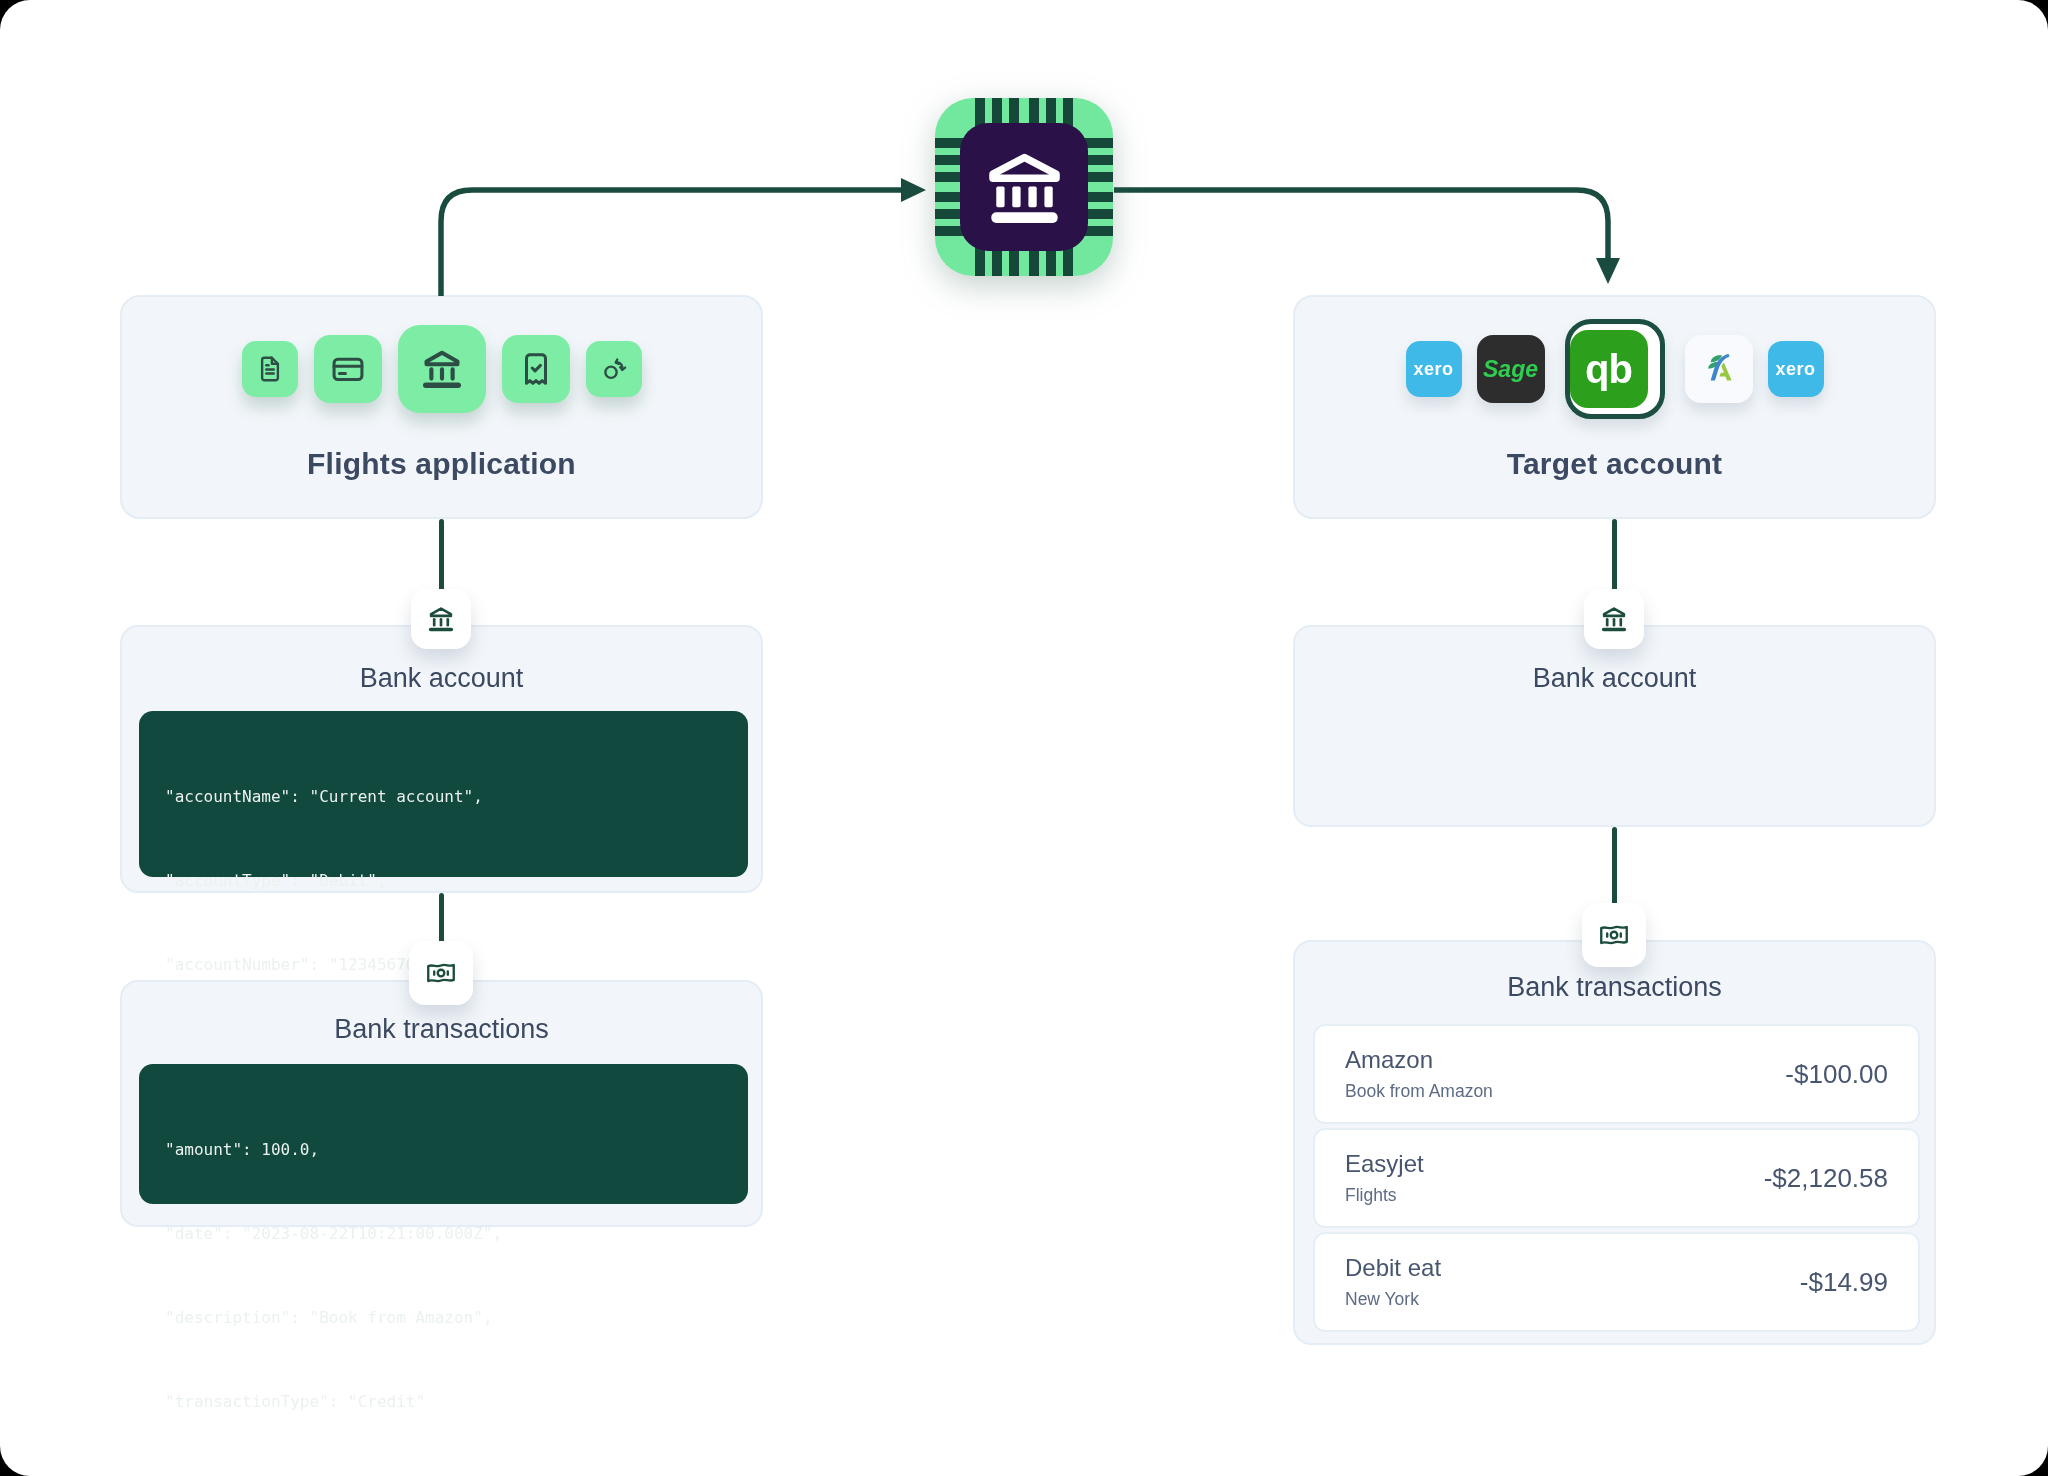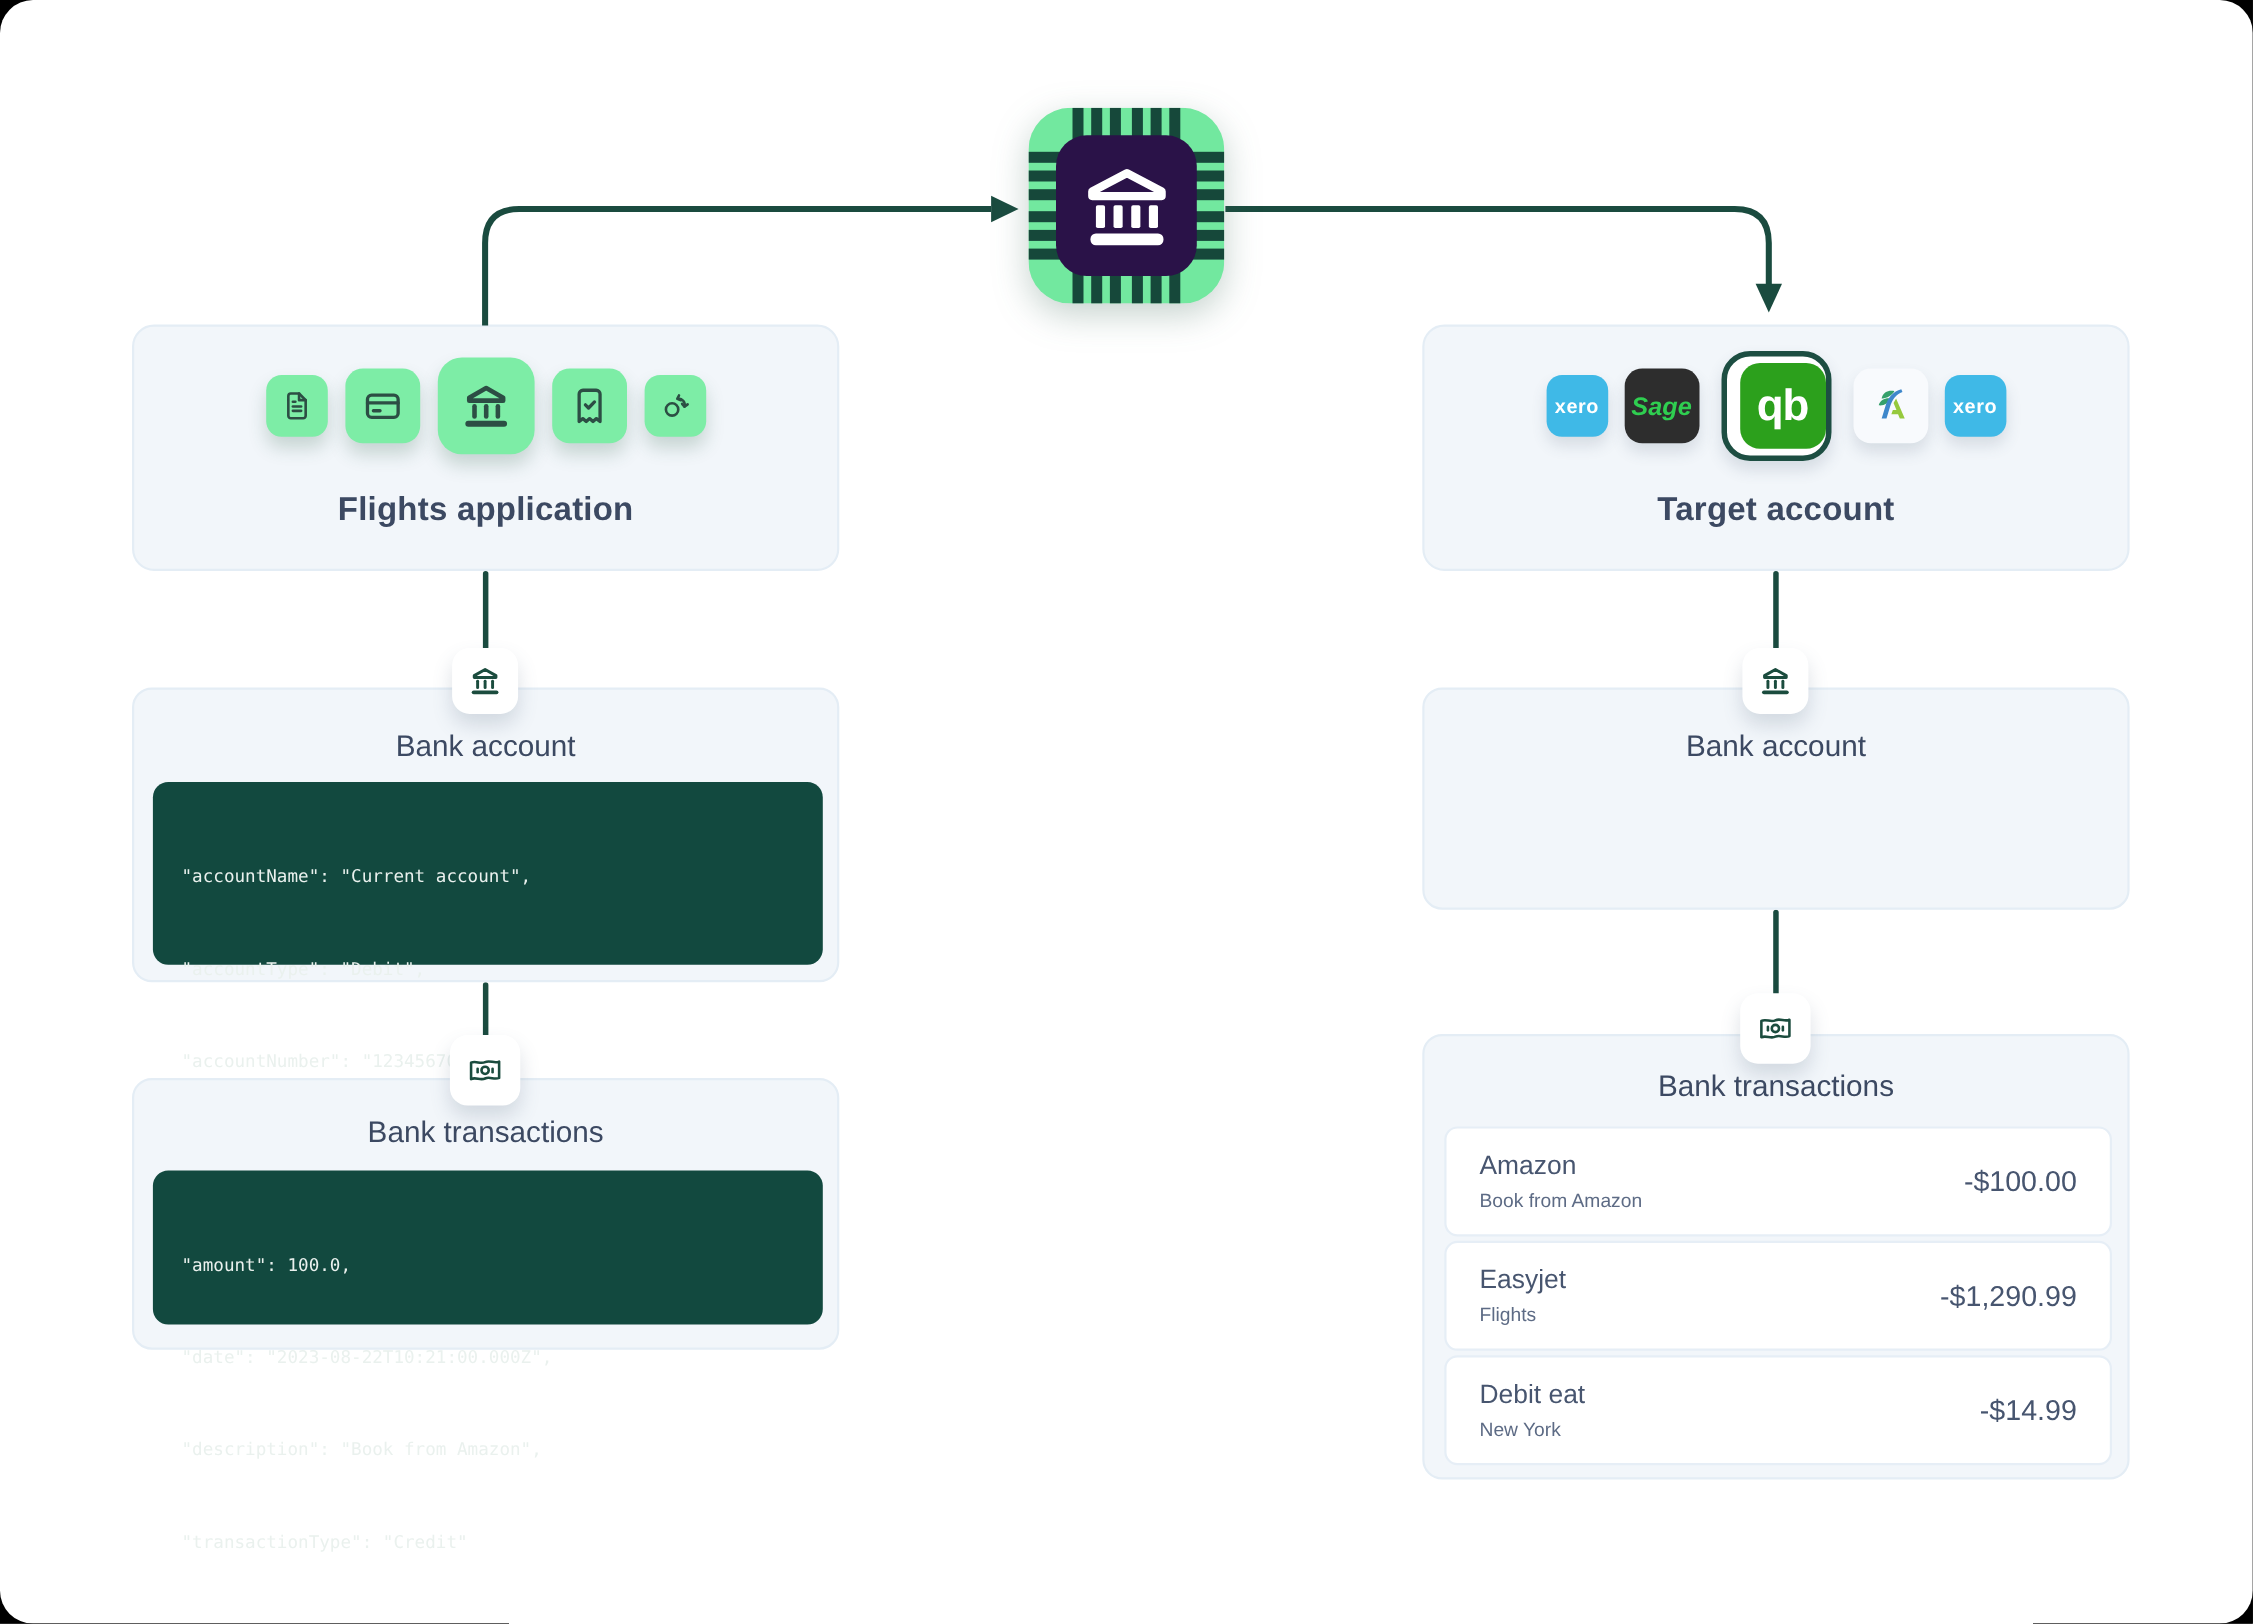--- a/index.html
+++ b/index.html
@@ -174,21 +174,21 @@
   </div>
 
   <div class="panel" style="left:1293px;top:295px;">
     <div class="tile-row">
       <div class="brand xero">
         <span>xero</span>
       </div>
       <div class="brand sage">
         <span>Sage</span>
       </div>
-      <div class="brand qbring" style="display:flex;align-items:center;justify-content:flex-end;">
+      <div class="brand qbring" style="display:flex;align-items:center;justify-content:flex-start;">
         <div class="qbinner">
           <span>qb</span>
         </div>
       </div>
       <div class="brand freeagent">
         <svg width="42" height="42" viewBox="0 0 40 40">
           <path d="M12 13.5 C13 8.2 18 6.2 23 7.2 C21 11.4 16 13.8 12 13.5 Z" fill="#35A06B"></path>
           <path d="M9.5 19.5 C10.5 14.8 15.5 12.8 20 13.6 C18.2 17.6 13.7 20.1 9.5 19.5 Z" fill="#35A06B"></path>
           <path d="M29 5.5 C22 7.5 17.5 12.5 15.3 20 L12 31 L16.2 31 L19.2 21 C21.2 14.5 24.5 10 30 8 Z" fill="#3E87CB"></path>
           <path d="M24.5 13.5 L32 31 L27.7 31 L26.2 27.2 L20.4 27.2 L21.7 23.6 L24.8 23.6 L22.3 17.4 Z" fill="#96C93D"></path>
@@ -277,21 +277,21 @@
         <div class="rowdetail">Book from Amazon</div>
       </div>
       <div class="amount">-$100.00</div>
     </div>
 
     <div class="wcard" style="left:18px;top:186px;width:607px;height:100px;">
       <div>
         <div class="rowname">Easyjet</div>
         <div class="rowdetail">Flights</div>
       </div>
-      <div class="amount">-$1,290.99</div>
+      <div class="amount">-$2,120.58</div>
     </div>
 
     <div class="wcard" style="left:18px;top:290px;width:607px;height:100px;">
       <div>
         <div class="rowname">Debit eat</div>
         <div class="rowdetail">New York</div>
       </div>
       <div class="amount">-$14.99</div>
     </div>
   </div>

